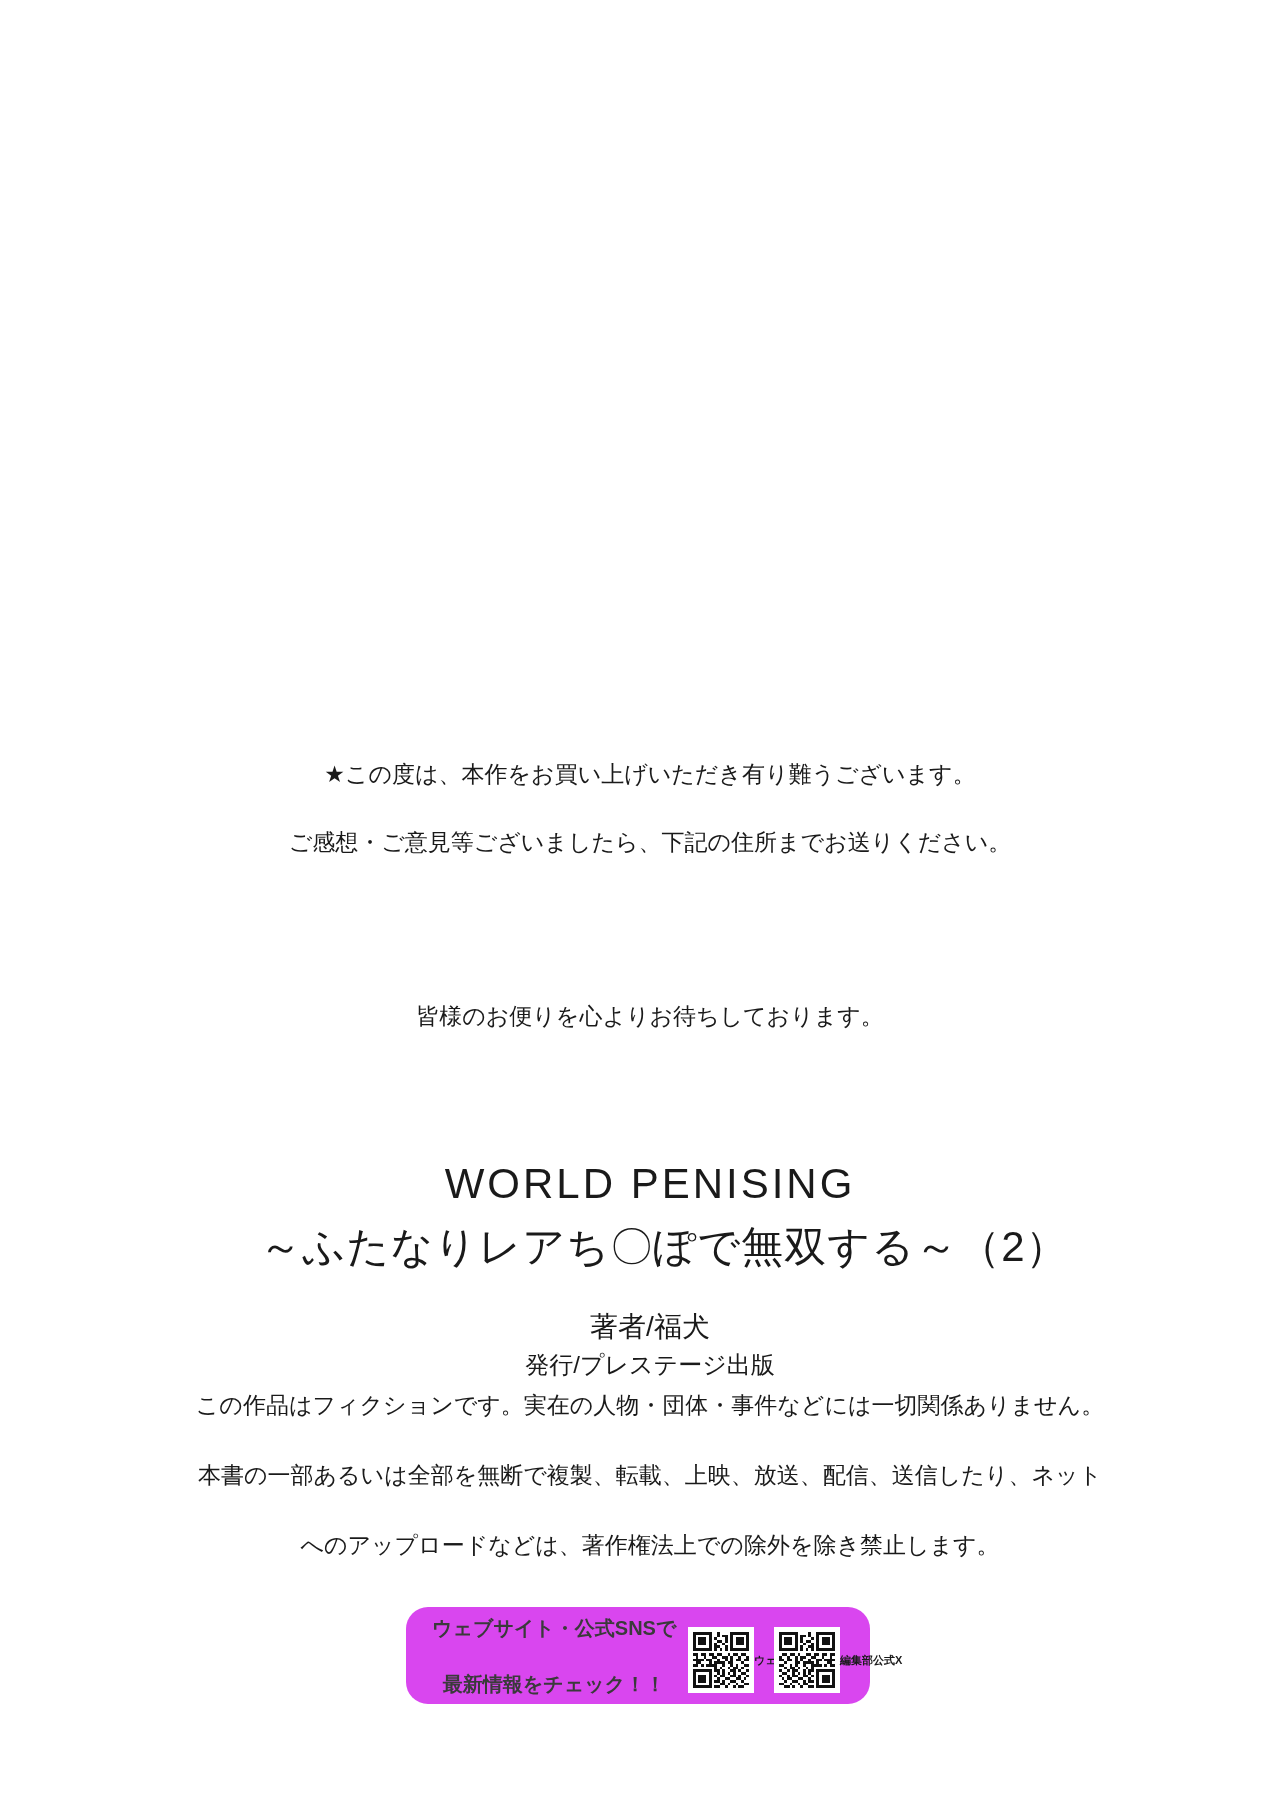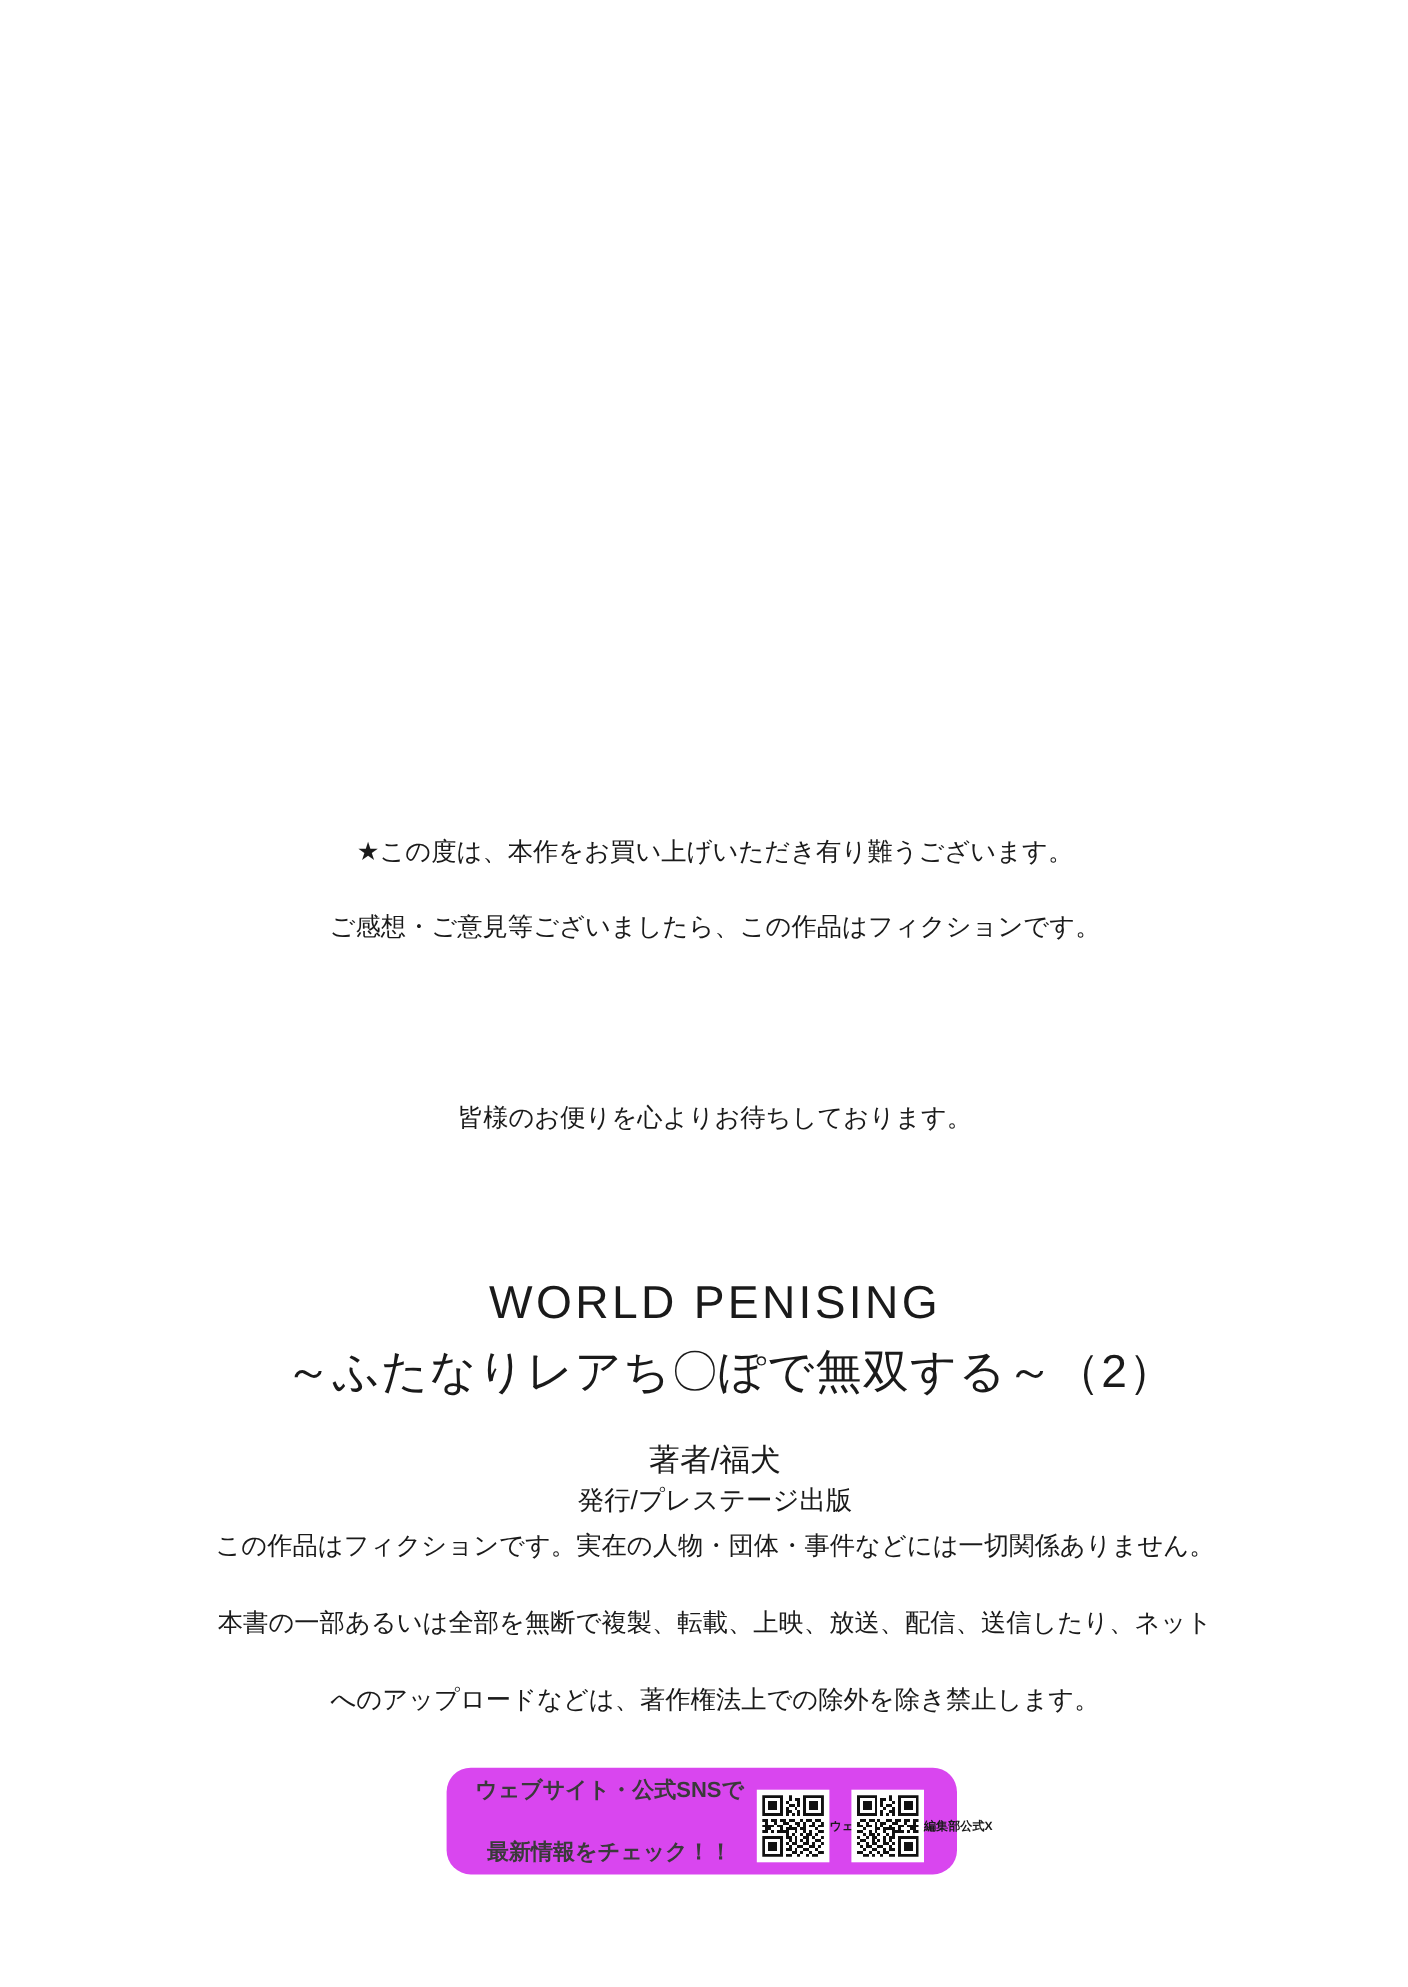--- a/index.html
+++ b/index.html
@@ -77,21 +77,21 @@
     color:#1a1a1a;
     white-space:nowrap;
   }
 </style>
 </head>
 <body>
 
 <div class="page">
 
   <div class="txt thanks"><span>★この度は、本作をお買い上げいただき有り難うございます。</span><br>
-<span>ご感想・ご意見等ございましたら、この作品はフィクションです。</span></div>
+<span>ご感想・ご意見等ございましたら、下記の住所までお送りください。</span></div>
 
 
   <div class="txt title-en">WORLD PENISING</div>
 
   <div class="txt awaiting">皆様のお便りを心よりお待ちしております。</div>
   <div class="txt title-jp">～ふたなりレアち〇ぽで無双する～（2）</div>
 
   <div class="txt publisher">発行/プレステージ出版</div>
   <div class="txt author">著者/福犬</div>
 

